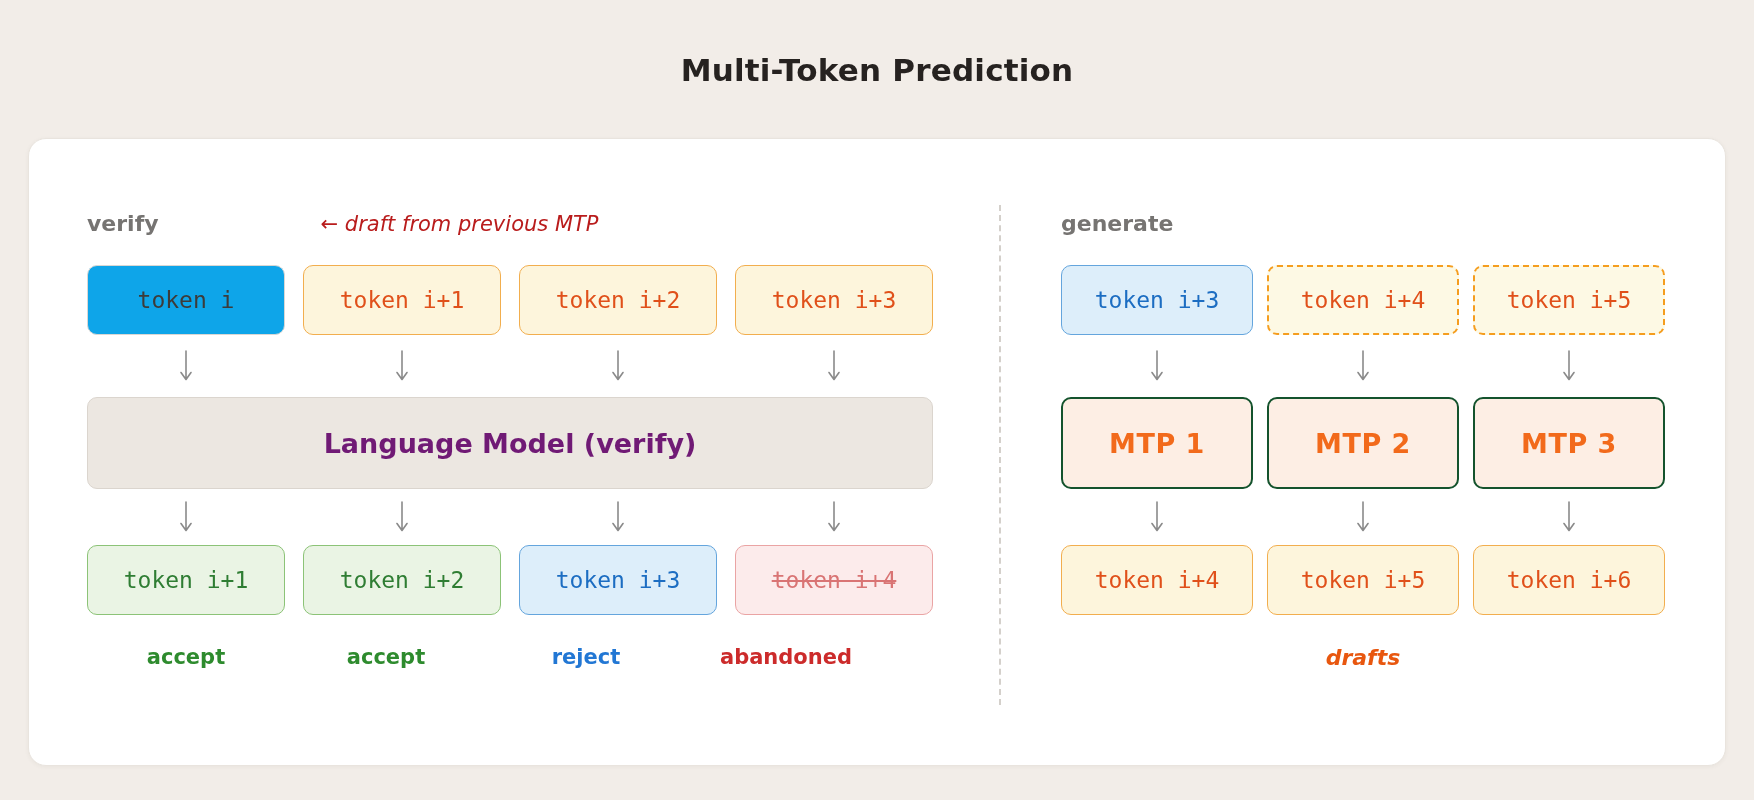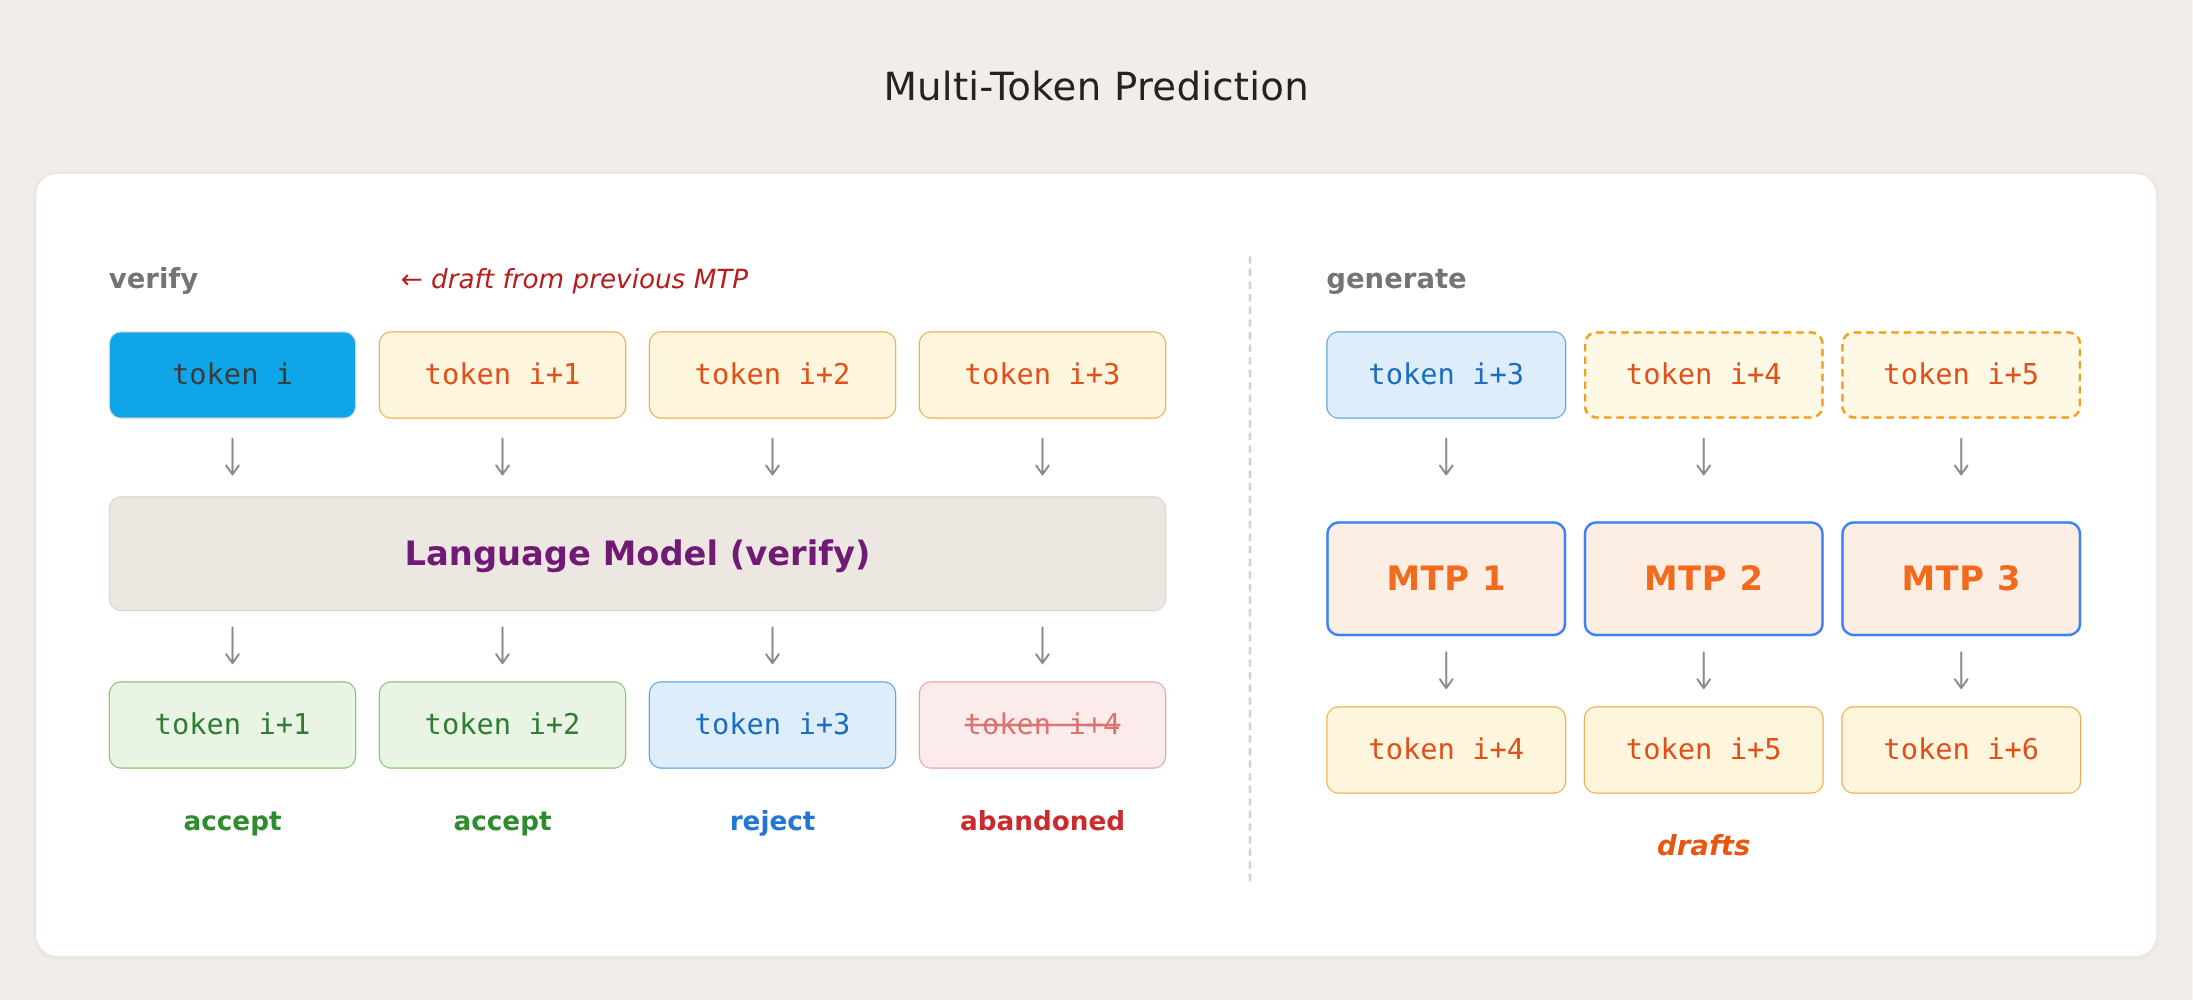--- a/index.html
+++ b/index.html
@@ -5,21 +5,21 @@
   html,body{margin:0;padding:0;}
   body{
     width:1754px;height:800px;overflow:hidden;
     background:#f2ede8;
     font-family:"DejaVu Sans","Liberation Sans",sans-serif;
     position:relative;
   }
   .page-title{
     margin:0;padding-top:52px;
     text-align:center;
-    font-size:31px;font-weight:normal;color:#262220;
+    font-size:31px;font-weight:bold;color:#262220;
     letter-spacing:.2px;
   }
   .card{
     position:absolute;left:28px;top:138px;
     width:1698px;height:628px;box-sizing:border-box;
     background:#ffffff;
     border:1px solid #e9e4de;border-radius:18px;
     box-shadow:0 1px 4px rgba(60,50,40,.05);
     display:flex;
   }
@@ -47,37 +47,37 @@
     border:1.5px solid transparent;
   }
   .box-r{width:192px;}
   .t-plain{background:#0ea5e9;border-color:#d9d7d4;color:#3d3b39;}
   .t-draft{background:#fdf5dc;border-color:#f2ae4e;color:#e0501a;}
   .t-accept{background:#eaf4e4;border-color:#8cc377;color:#2f7d33;}
   .t-reject{background:#ddeefa;border-color:#64a5dd;color:#1c6dc2;}
   .t-abandon{background:#fcebeb;border-color:#eaa4a4;color:#d97474;text-decoration:line-through;}
   .t-dashed{background:#fdf9e4;border:2.5px dashed #f59d1e;color:#e0501a;}
   .t-mtp{
-    background:#fdeee4;border:2px solid #3b82f6;color:#f26a1b;
+    background:#fdeee4;border:2px solid #14532d;color:#f26a1b;
     height:92px;font-family:"DejaVu Sans","Liberation Sans",sans-serif;
-    font-weight:bold;font-size:27px;letter-spacing:.5px;margin-top:20px;
+    font-weight:bold;font-size:27px;letter-spacing:.5px;
   }
   .lm-box{
     box-sizing:border-box;
     width:846px;height:92px;border-radius:10px;
     background:#ece7e1;border:1.5px solid #dbd5ce;
     display:flex;align-items:center;justify-content:center;
     font-size:27px;font-weight:bold;color:#701a75;
   }
   .arrow-row{display:flex;gap:18px;height:62px;align-items:center;}
   .arrow-row-mid{height:56px;}
   .arrow-row-r{gap:14px;}
   .arrow-cell{width:198px;display:flex;justify-content:center;}
   .arrow-cell-r{width:192px;}
-  .label-row{display:flex;gap:18px;margin-top:30px;}
+  .label-row{display:flex;gap:2px;margin-top:30px;}
   .label-cell{
     width:198px;text-align:center;
     font-size:21px;font-weight:bold;
   }
   .v-accept{color:#2e8b2e;}
   .v-reject{color:#2277d4;}
   .v-abandoned{color:#cc2b2b;}
   .drafts-label{
     width:604px;margin-top:30px;text-align:center;
     font-size:22px;font-weight:bold;font-style:italic;color:#e8570f;

